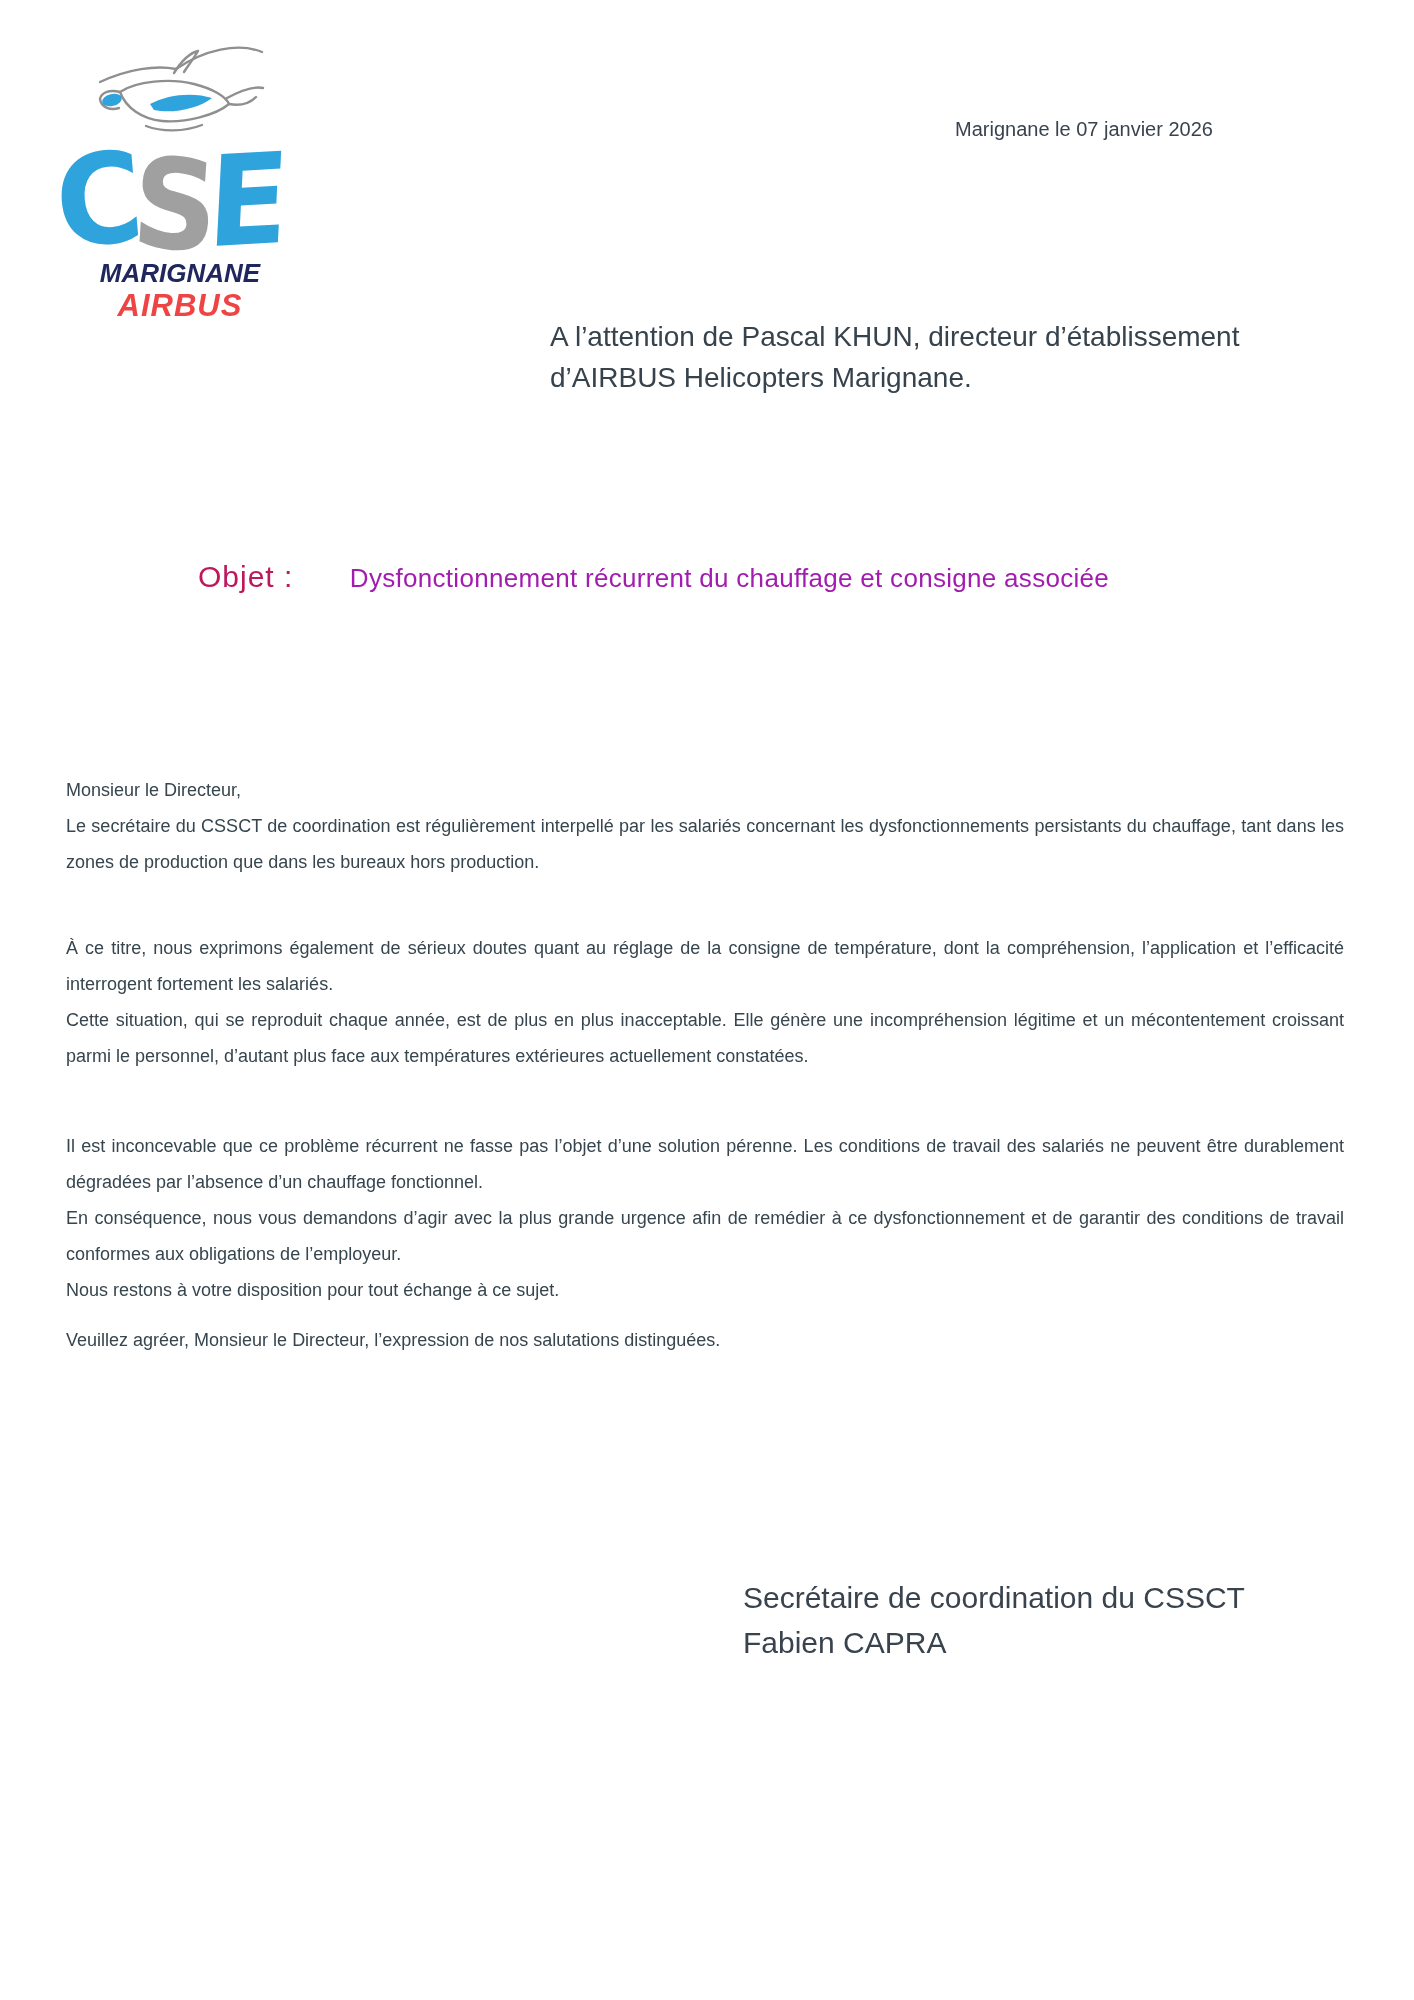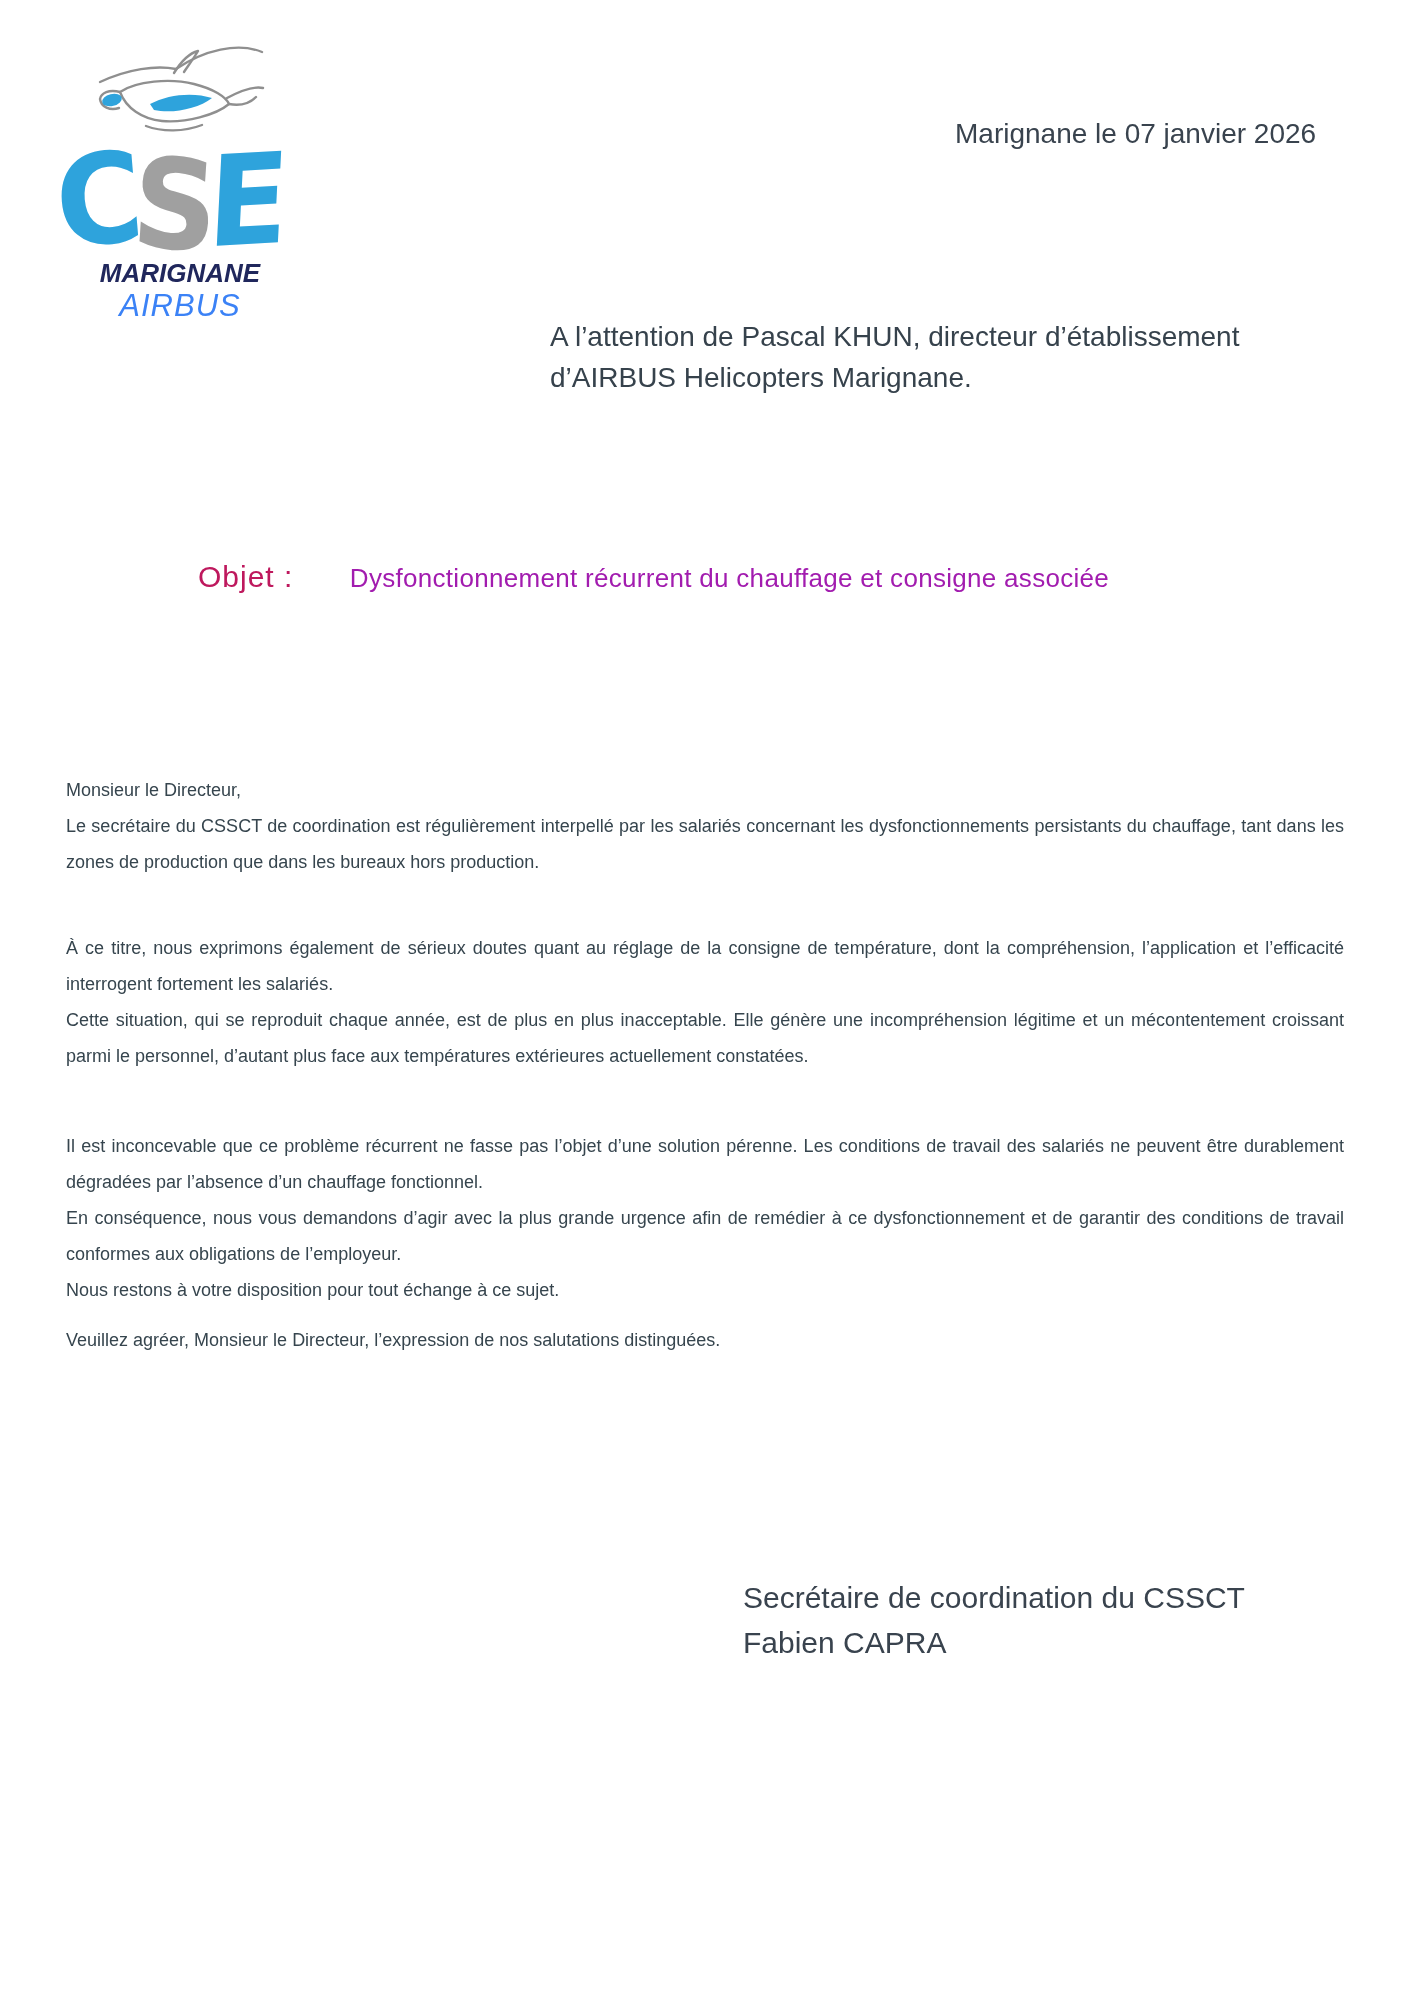--- a/index.html
+++ b/index.html
@@ -30,29 +30,29 @@
   .cse .l-e{color:#2ea3dc;transform:rotate(-3deg) skewX(-6deg);}
   .cityline{
     position:absolute;left:60px;top:258px;width:240px;
     text-align:center;color:#20275c;
     font-weight:bold;font-style:italic;
     font-size:26px;letter-spacing:0px;line-height:31px;
     white-space:nowrap;
   }
   .companyline{
     position:absolute;left:60px;top:290px;width:240px;
-    text-align:center;color:#3b82f6;
-    font-weight:normal;font-style:italic;
+    text-align:center;color:#ef4444;
+    font-weight:bold;font-style:italic;
     font-size:31px;letter-spacing:1px;line-height:31px;
   }
 
   
   .dateline{
     position:absolute;left:955px;top:118px;
-    font-size:28px;color:#39434e;white-space:nowrap;
+    font-size:20px;color:#39434e;white-space:nowrap;
   }
   .recipient{
     position:absolute;left:550px;top:316px;
     font-size:28px;color:#36424c;line-height:41px;
   }
 
   
   .subject-row{
     position:absolute;left:198px;top:560px;width:1100px;
     white-space:nowrap;

